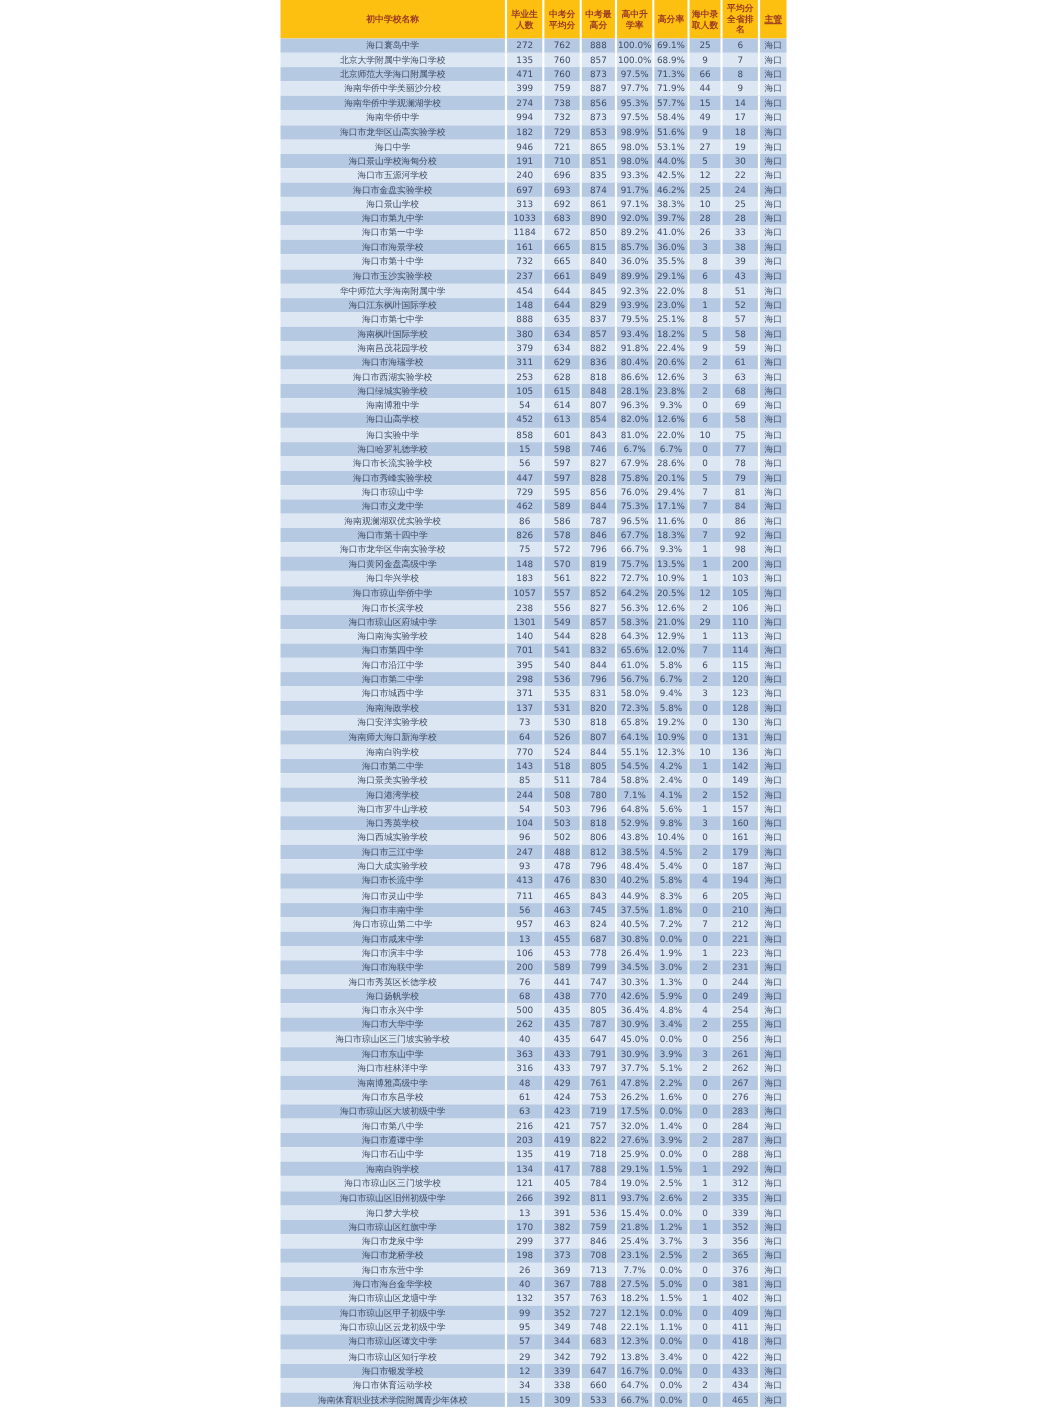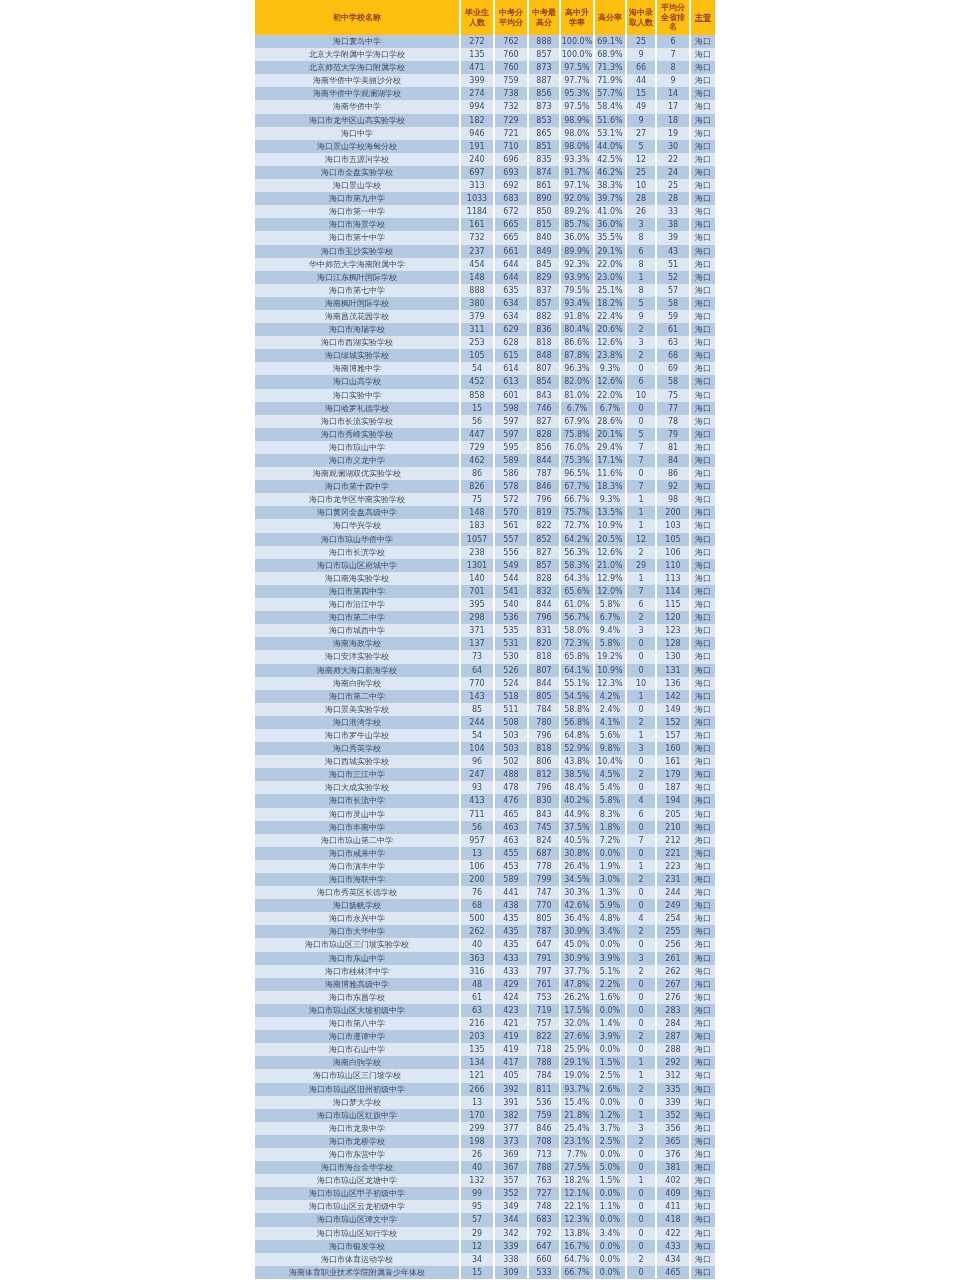--- a/index.html
+++ b/index.html
@@ -344,21 +344,21 @@
         <div class="c w5">12.6%</div>
         <div class="c w6">3</div>
         <div class="c w7">63</div>
         <div class="c w8">海口</div>
       </div>
       <div class="row dark">
         <div class="c w0">海口绿城实验学校</div>
         <div class="c w1">105</div>
         <div class="c w2">615</div>
         <div class="c w3">848</div>
-        <div class="c w4">87.8%</div>
+        <div class="c w4">28.1%</div>
         <div class="c w5">23.8%</div>
         <div class="c w6">2</div>
         <div class="c w7">68</div>
         <div class="c w8">海口</div>
       </div>
       <div class="row light">
         <div class="c w0">海南博雅中学</div>
         <div class="c w1">54</div>
         <div class="c w2">614</div>
         <div class="c w3">807</div>
@@ -652,21 +652,21 @@
         <div class="c w5">2.4%</div>
         <div class="c w6">0</div>
         <div class="c w7">149</div>
         <div class="c w8">海口</div>
       </div>
       <div class="row dark">
         <div class="c w0">海口港湾学校</div>
         <div class="c w1">244</div>
         <div class="c w2">508</div>
         <div class="c w3">780</div>
-        <div class="c w4">56.8%</div>
+        <div class="c w4">7.1%</div>
         <div class="c w5">4.1%</div>
         <div class="c w6">2</div>
         <div class="c w7">152</div>
         <div class="c w8">海口</div>
       </div>
       <div class="row light">
         <div class="c w0">海口市罗牛山学校</div>
         <div class="c w1">54</div>
         <div class="c w2">503</div>
         <div class="c w3">796</div>

